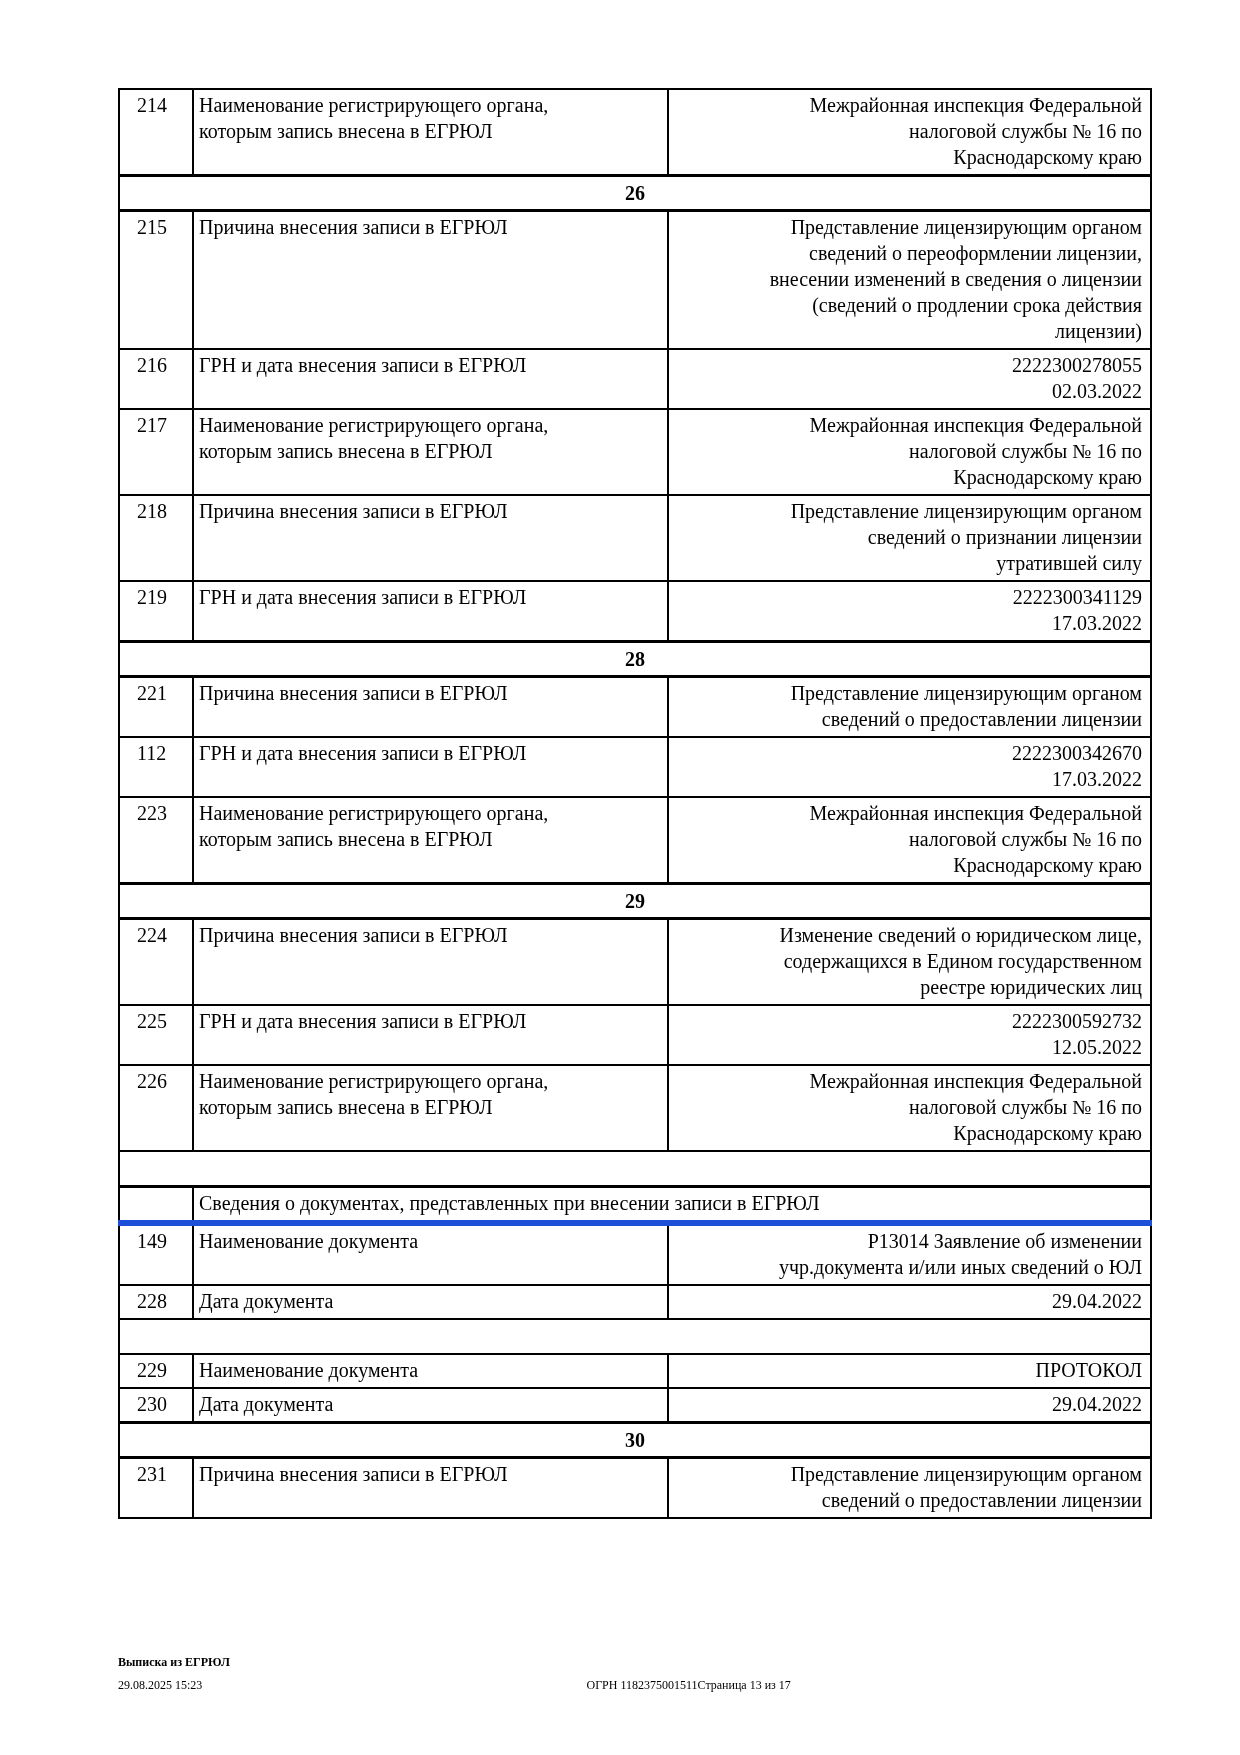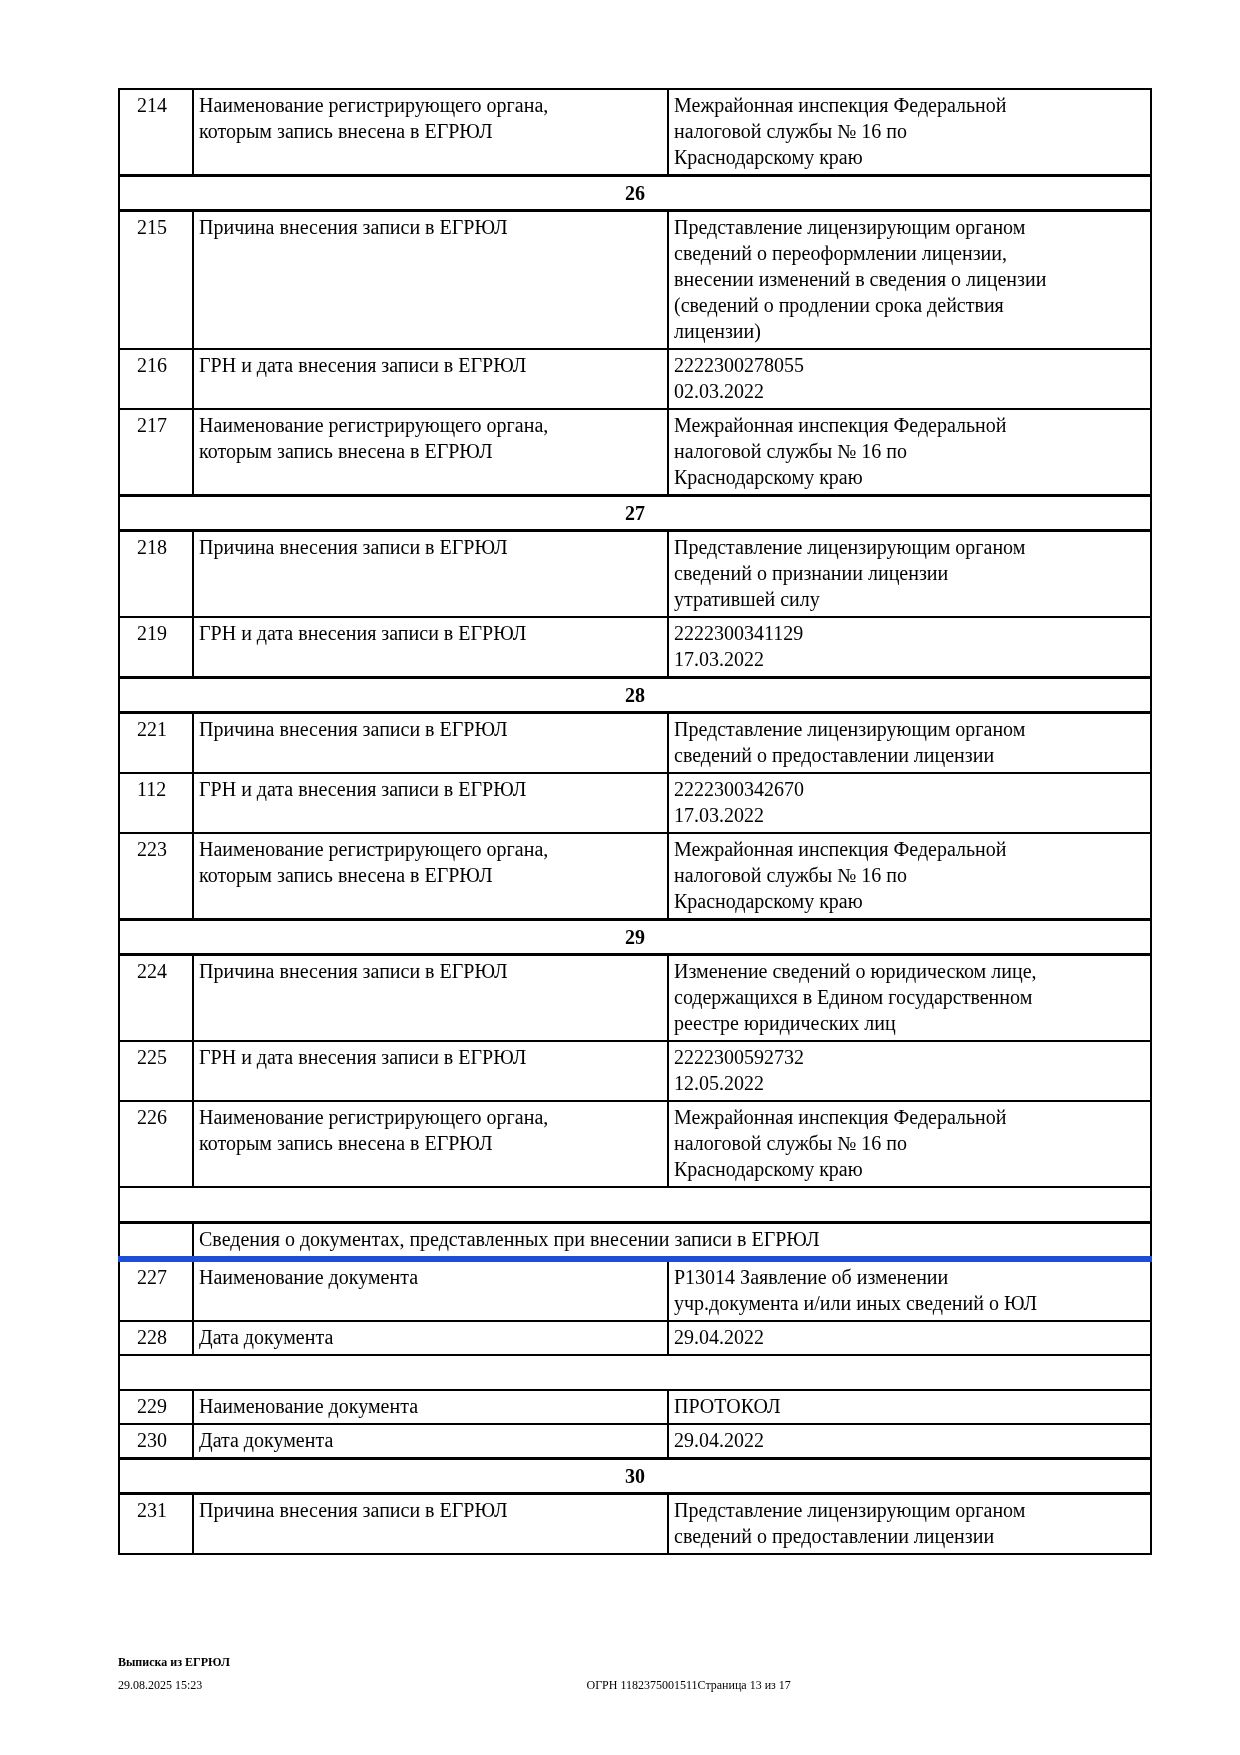--- a/index.html
+++ b/index.html
@@ -32,21 +32,21 @@
     border: 2px solid #000000;
     vertical-align: top;
     font-size: 20px;
     line-height: 26px;
     white-space: pre-line;
     word-wrap: break-word;
     padding: 2px 8px 4px 5px;
   }
   td.col-num { width: 74px; }
   td.col-label { width: 475px; }
-  td.col-value { width: 483px; }
+  td.col-value { width: 483px; text-align: right; }
   table.egrul-table td.num {
     padding-left: 17px;
     white-space: normal;
   }
   tr.section td {
     border-top: 3px solid #000000;
     border-bottom: 3px solid #000000;
     font-weight: bold;
     text-align: center;
     padding: 3px 6px;
@@ -115,23 +115,20 @@
 02.03.2022</td>
         </tr>
         <tr class="entry">
           <td class="num col-num">217</td>
           <td class="label col-label">Наименование регистрирующего органа,
 которым запись внесена в ЕГРЮЛ</td>
           <td class="value col-value">Межрайонная инспекция Федеральной
 налоговой службы № 16 по
 Краснодарскому краю</td>
         </tr>
-        <tr class="section">
-          <td class="sec" colspan="3">27</td>
-        </tr>
         <tr class="entry">
           <td class="num col-num">218</td>
           <td class="label col-label">Причина внесения записи в ЕГРЮЛ</td>
           <td class="value col-value">Представление лицензирующим органом
 сведений о признании лицензии
 утратившей силу</td>
         </tr>
         <tr class="entry">
           <td class="num col-num">219</td>
           <td class="label col-label">ГРН и дата внесения записи в ЕГРЮЛ</td>
@@ -186,21 +183,21 @@
 Краснодарскому краю</td>
         </tr>
         <tr class="spacer">
           <td class="sp" colspan="3"></td>
         </tr>
         <tr class="subheader">
           <td class="num col-num"></td>
           <td class="sub" colspan="2">Сведения о документах, представленных при внесении записи в ЕГРЮЛ</td>
         </tr>
         <tr class="entry">
-          <td class="num col-num">227</td>
+          <td class="num col-num">149</td>
           <td class="label col-label">Наименование документа</td>
           <td class="value col-value">Р13014 Заявление об изменении
 учр.документа и/или иных сведений о ЮЛ</td>
         </tr>
         <tr class="entry">
           <td class="num col-num">228</td>
           <td class="label col-label">Дата документа</td>
           <td class="value col-value">29.04.2022</td>
         </tr>
         <tr class="spacer">

